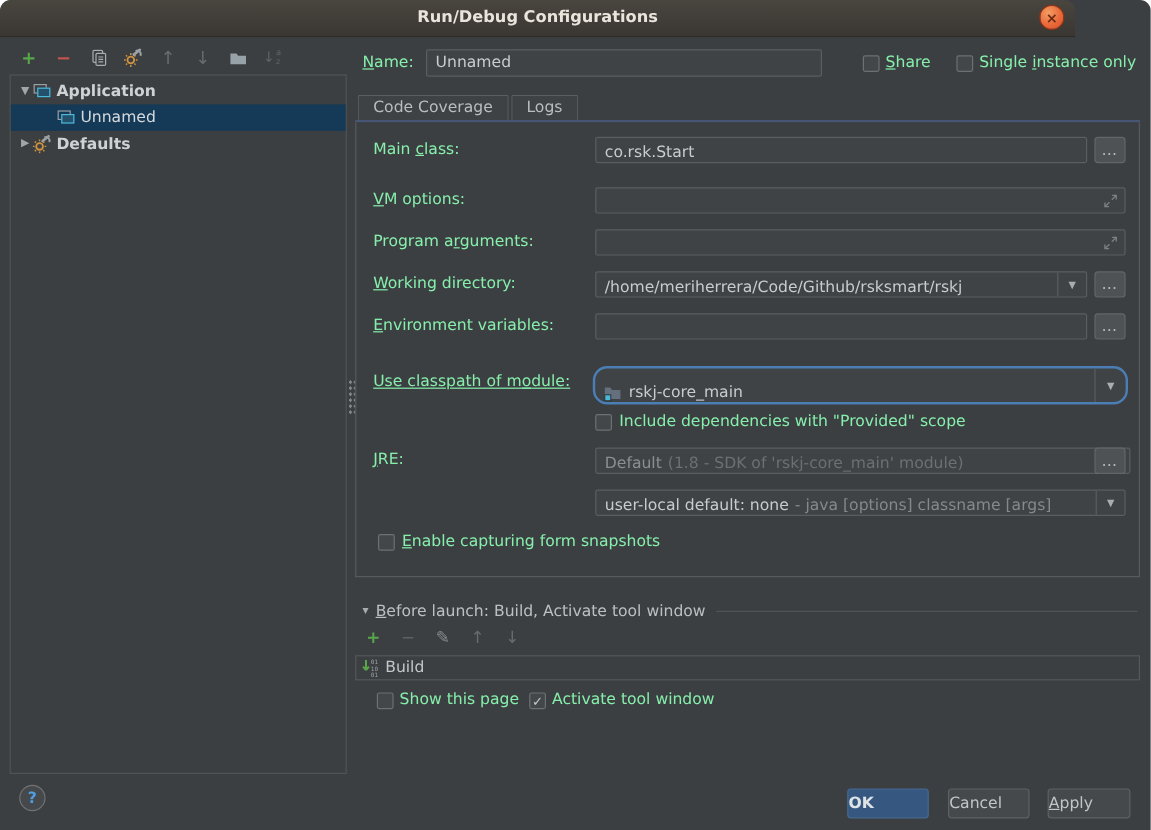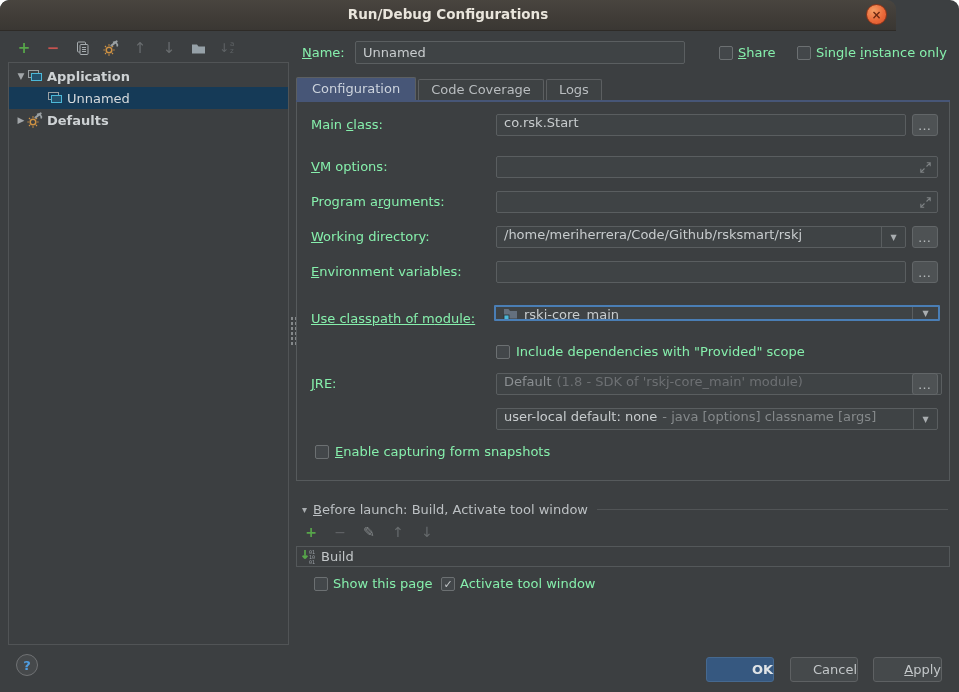--- a/index.html
+++ b/index.html
@@ -54,50 +54,50 @@
     display:flex;align-items:flex-end;border-bottom:2px solid #475677;box-sizing:content-box;}
   .tab{box-sizing:border-box;cursor:pointer;white-space:nowrap;}
   .tab.sel{height:23px;line-height:22px;padding:0 15px;background:#475677;color:#ccd3dd;
     border:1px solid #5c5f61;border-bottom:none;border-radius:2px 2px 0 0;}
   .tab.unsel{height:21px;line-height:20px;padding:0 12px;background:#3e4244;color:#b9bdc0;
     border:1px solid #5c5f61;border-bottom:none;margin-left:2px;border-radius:2px 2px 0 0;}
   
   .panel{position:absolute;left:296px;top:102px;width:654px;height:379px;box-sizing:border-box;
     border:1px solid #565a5c;border-top:none;background:#3c3f41;}
   .field{position:absolute;box-sizing:border-box;height:22px;background:#3f4345;
-    border:1px solid #5a5e60;border-radius:2px;display:flex;align-items:flex-start;
+    border:1px solid #5a5e60;border-radius:2px;display:flex;align-items:flex-end;
     padding:0 7px;color:#c8ccce;white-space:nowrap;overflow:hidden;cursor:text;}
   .combo{cursor:pointer;padding-right:26px;}
   .combo-arrow{position:absolute;right:0;top:0;bottom:0;width:23px;border-left:1px solid #5a5e60;
     display:flex;align-items:center;justify-content:center;color:#a9adb0;font-size:8px;cursor:pointer;}
   .more-btn{position:absolute;width:26px;height:22px;box-sizing:border-box;background:#4e5254;
     border:1px solid #626668;border-radius:3px;color:#b5b9bb;display:flex;align-items:center;
     justify-content:center;font-size:13px;letter-spacing:1px;cursor:pointer;}
   .expand-ico{position:absolute;right:5px;top:4px;cursor:pointer;}
-  .focus-combo{border:2px solid #4a7eb5;border-radius:1px;background:#3f4345;height:16px;padding-right:28px;}
+  .focus-combo{border:2px solid #4a7eb5;border-radius:12px;background:#3f4345;height:32px;padding-right:28px;}
   .focus-combo .combo-arrow{border-left:1px solid #5a5e60;width:25px;}
   .mod-ico{margin-right:6px;flex:none;display:inline-flex;}
   .dimtext{color:#8b8f92;}
   .dimtext2{color:#6d7073;margin-left:5px;}
   .detail{color:#85898b;margin-left:5px;}
   
   .bl-header{position:absolute;left:302px;top:500px;width:646px;height:18px;
     display:flex;align-items:center;white-space:nowrap;}
   .bl-header .exp{font-size:10px;color:#a9adb0;margin-right:6px;cursor:pointer;}
   .bl-header .rule{flex:1;height:1px;background:#515456;margin-left:9px;}
   .bl-toolbar{position:absolute;left:303px;top:523px;display:flex;gap:13px;align-items:center;height:18px;}
   .bl-toolbar .tico{font-size:14px;}
   .build-box{position:absolute;left:296px;top:546px;width:654px;height:21px;box-sizing:border-box;
     border:1px solid #54585a;display:flex;align-items:center;padding-left:4px;color:#c3c7c9;cursor:pointer;}
   
   .help-btn{position:absolute;left:16px;top:654px;width:22px;height:22px;border-radius:50%;
     background:#46494b;border:1px solid #707274;box-sizing:border-box;color:#4f9ee3;font-weight:bold;
     display:flex;align-items:center;justify-content:center;font-size:13px;cursor:pointer;}
   .btn{position:absolute;top:657px;height:25px;box-sizing:border-box;border-radius:3px;
-    display:flex;align-items:center;justify-content:flex-end;font-size:13px;cursor:pointer;}
+    display:flex;align-items:center;justify-content:flex-start;font-size:13px;cursor:pointer;}
   .btn.ok{left:706px;width:68px;background:#365880;border:1px solid #46698f;color:#dfe3e6;font-weight:bold;}
   .btn.plain{background:#45494b;border:1px solid #5e6163;color:#c2c6c8;}
   .btn.cancel{left:790px;width:68px;}
   .btn.apply{left:873px;width:69px;}
 </style>
 </head>
 <body>
 
 <div id="win">
 
@@ -183,21 +183,20 @@
   <div class="splitter"></div>
 
   <span class="lbl" style="left:302px;top:42px;"><span></span><span class="u">N</span><span>ame:</span></span>
   <input class="name-input" value="Unnamed" style="">
   <span class="checkbox" style="left:719px;top:46px;"></span>
   <span class="lbl" style="left:738px;top:42px;"><span></span><span class="u">S</span><span>hare</span></span>
   <span class="checkbox" style="left:797px;top:46px;"></span>
   <span class="lbl" style="left:816px;top:42px;"><span>Single </span><span class="u">i</span><span>nstance only</span></span>
 
   <div class="tabbar">
-    <span class="tab sel"><span>Configuration</span></span>
     <span class="tab unsel"><span>Code Coverage</span></span>
     <span class="tab unsel"><span>Logs</span></span>
   </div>
 
   <div class="panel">
 
     <span class="lbl" style="left:14px;top:12px;"><span>Main </span><span class="u">c</span><span>lass:</span></span>
     <div class="field" style="left:199px;top:12px;width:410px;">
         <span>co.rsk.Start</span>
       </div>

